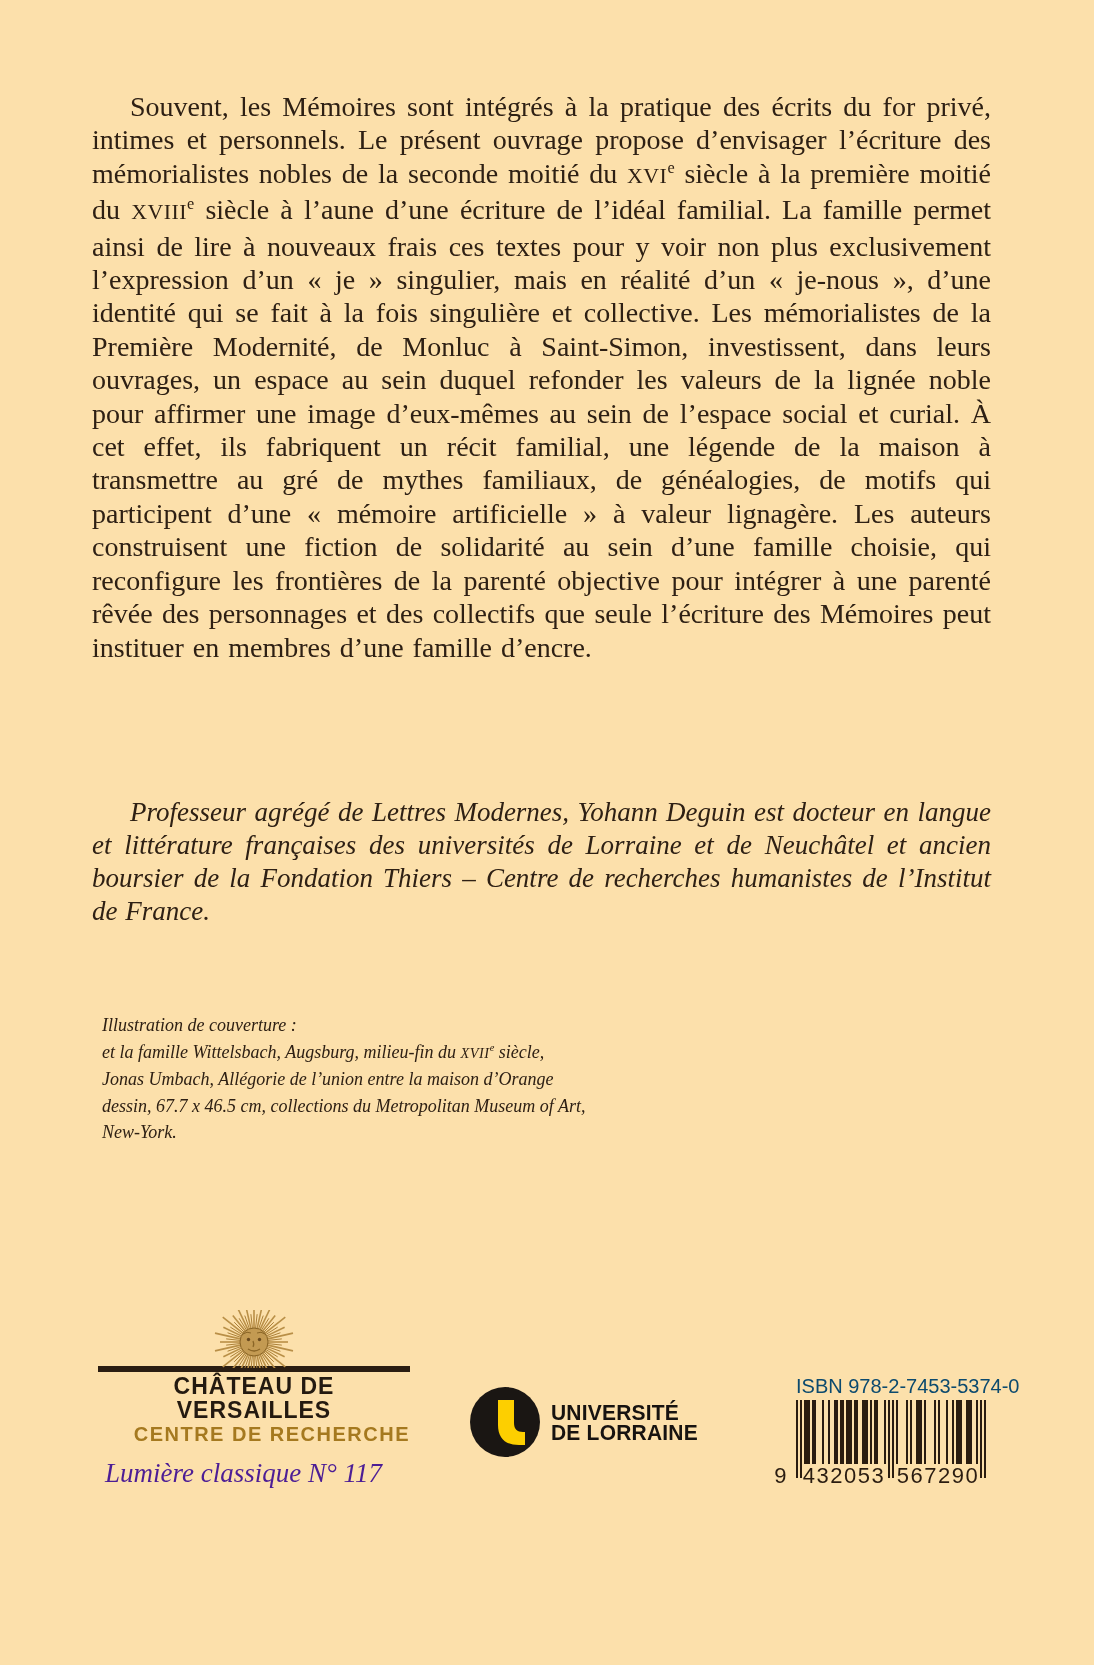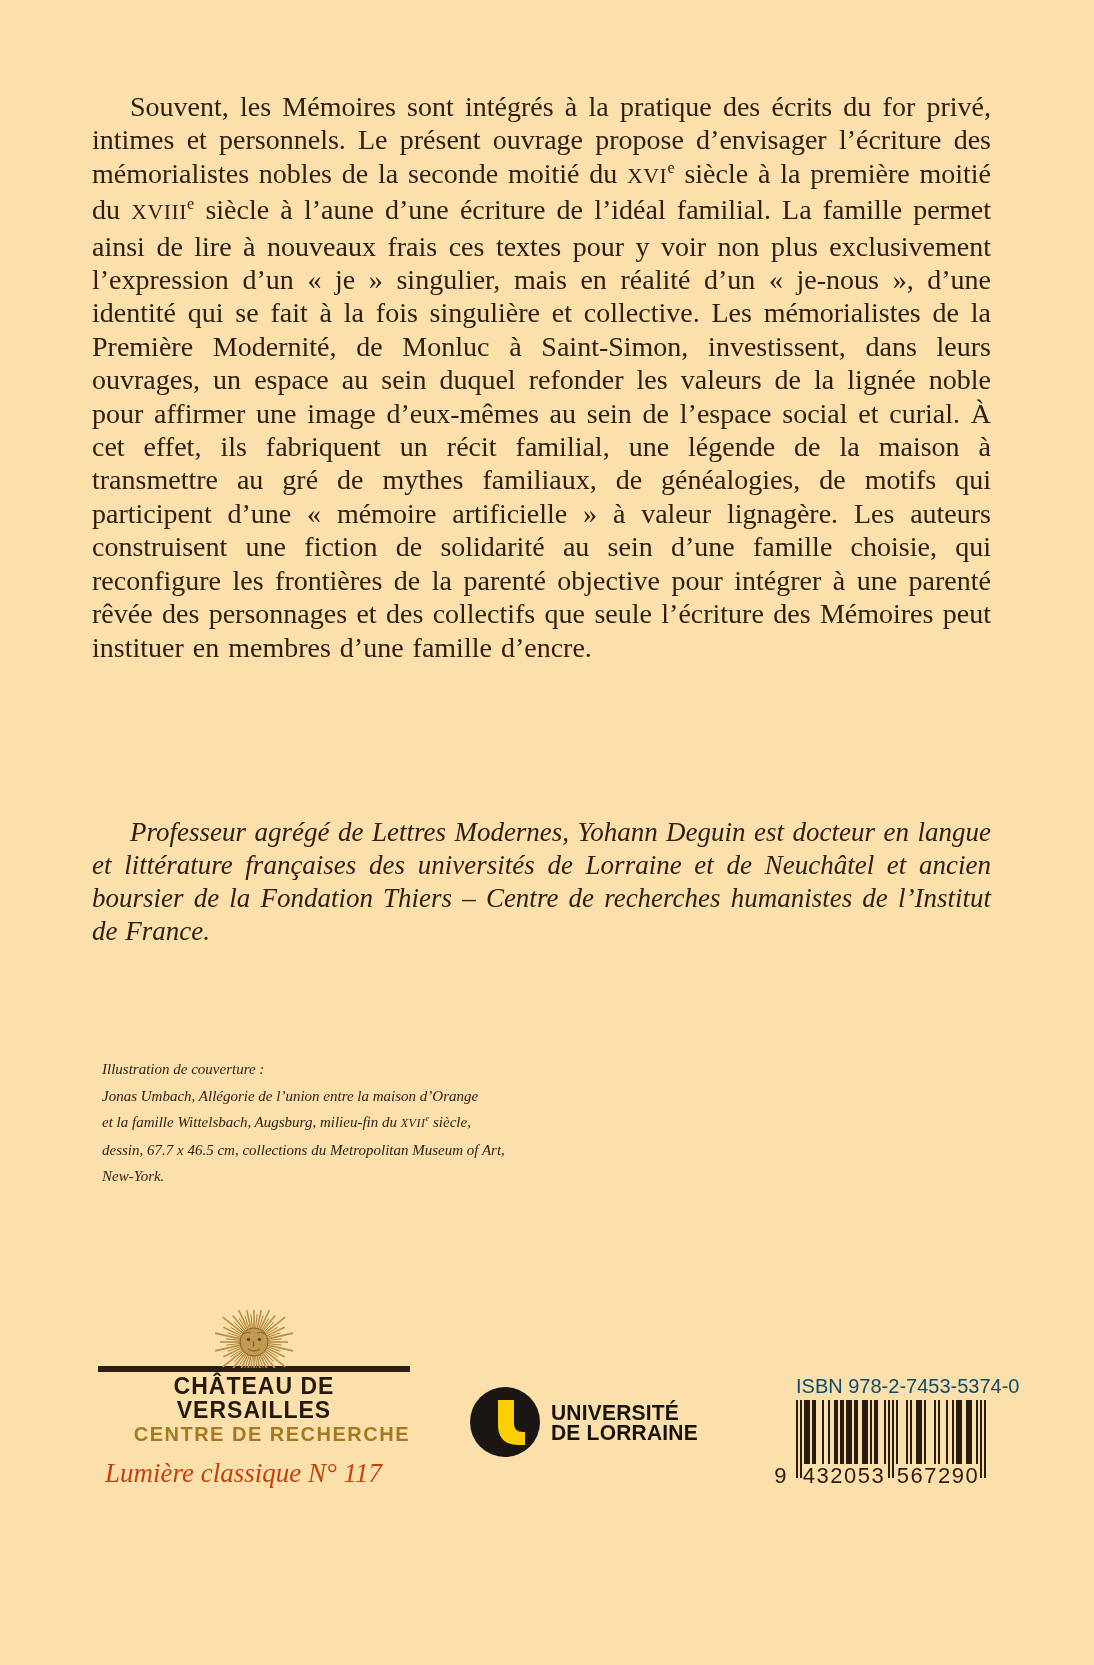--- a/index.html
+++ b/index.html
@@ -14,31 +14,31 @@
   .synopsis{
     position:absolute;left:92px;top:90px;width:899px;
     margin:0;
     font-size:28px;line-height:33.4px;
     text-align:justify;text-indent:38px;
     word-spacing:2px;
   }
   .sc{font-size:0.78em;letter-spacing:0.5px;}
   .sup{vertical-align:super;font-size:0.58em;line-height:0;}
   .bio{
-    position:absolute;left:92px;top:816px;width:899px;
+    position:absolute;left:92px;top:796px;width:899px;
     margin:0;
     font-size:27px;line-height:33px;
     font-style:italic;
     text-align:justify;text-indent:38px;
     word-spacing:1px;
   }
   .credit{
-    position:absolute;left:102px;top:1056px;width:700px;
+    position:absolute;left:102px;top:1012px;width:700px;
     margin:0;
-    font-size:15px;line-height:26.6px;
+    font-size:18px;line-height:26.6px;
     font-style:italic;
   }
   .credit .sc{font-size:0.8em;}
   .versailles{
     position:absolute;left:98px;top:1310px;width:312px;
     text-align:center;
   }
   .versailles .sun{display:block;margin:0 auto;}
   .versailles .divider{
     height:6px;background:#2a1d12;margin:-2px 0 0 0;border:0;
@@ -83,36 +83,36 @@
   .bdigit{
     position:absolute;top:64px;height:24px;
     font-size:22px;color:#2a1c10;letter-spacing:1.5px;
     text-align:center;line-height:24px;
   }
   .bd-lead{left:-2px;width:22px;}
   .bd-g1{left:30px;width:84px;}
   .bd-g2{left:124px;width:84px;}
   .series{
     position:absolute;left:105px;top:1458px;
-    margin:0;font-size:27px;font-style:italic;color:#c2410c;
+    margin:0;font-size:27px;font-style:italic;color:#4c1d95;
   }
 </style>
 </head>
 <body>
 
 <div class="page">
 
   <p class="synopsis"><span>Souvent, les Mémoires sont intégrés à la pratique des écrits du for privé, intimes et personnels. Le présent ouvrage propose d’envisager l’écriture des mémorialistes nobles de la seconde moitié du </span><span class="sc">XVI</span><span class="sup">e</span><span> siècle à la première moitié du </span><span class="sc">XVIII</span><span class="sup">e</span><span> siècle à l’aune d’une écriture de l’idéal familial. La famille permet ainsi de lire à nouveaux frais ces textes pour y voir non plus exclusivement l’expression d’un « je » singulier, mais en réalité d’un « je-nous », d’une identité qui se fait à la fois singulière et collective. Les mémorialistes de la Première Modernité, de Monluc à Saint-Simon, investissent, dans leurs ouvrages, un espace au sein duquel refonder les valeurs de la lignée noble pour affirmer une image d’eux-mêmes au sein de l’espace social et curial. À cet effet, ils fabriquent un récit familial, une légende de la maison à transmettre au gré de mythes familiaux, de généalogies, de motifs qui participent d’une « mémoire artificielle » à valeur lignagère. Les auteurs construisent une fiction de solidarité au sein d’une famille choisie, qui reconfigure les frontières de la parenté objective pour intégrer à une parenté rêvée des personnages et des collectifs que seule l’écriture des Mémoires peut instituer en membres d’une famille d’encre.</span></p>
 
   <p class="bio">Professeur agrégé de Lettres Modernes, Yohann Deguin est docteur en langue et littérature françaises des universités de Lorraine et de Neuchâtel et ancien boursier de la Fondation Thiers – Centre de recherches humanistes de l’Institut de France.</p>
 
   <div class="credit">
     <div>Illustration de couverture :</div>
+    <div><span> et la famille Wittelsbach, Augsburg, milieu-fin du </span><span class="sc">XVII</span><span class="sup">e</span><span> siècle,</span></div>
     <div>Jonas Umbach, Allégorie de l’union entre la maison d’Orange</div>
-    <div><span> et la famille Wittelsbach, Augsburg, milieu-fin du </span><span class="sc">XVII</span><span class="sup">e</span><span> siècle,</span></div>
     <div>dessin, 67.7 x 46.5 cm, collections du Metropolitan Museum of Art,</div>
     <div>New-York.</div>
   </div>
 
   <div class="versailles">
     <svg class="sun" width="120" height="58" viewBox="0 0 120 58">
       <g id="sun-rays">
           <line x1="60" y1="19" x2="60" y2="-8" stroke="#b98f47" stroke-width="1.6"></line>
           <line x1="61.455538189343" y1="19.08174127138785" x2="63.135005330892625" y2="4.1760581229892075" stroke="#ab8038" stroke-width="1"></line>
           <line x1="62.89277214143209" y1="19.325937141636295" x2="67.5657117545147" y2="-1.1475490141820046" stroke="#b98f47" stroke-width="1.6"></line>

